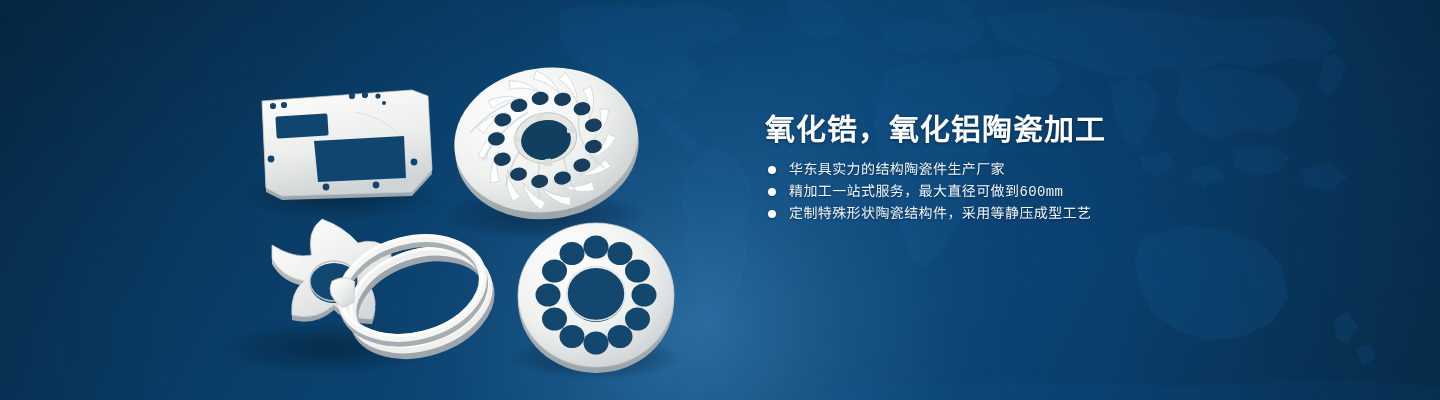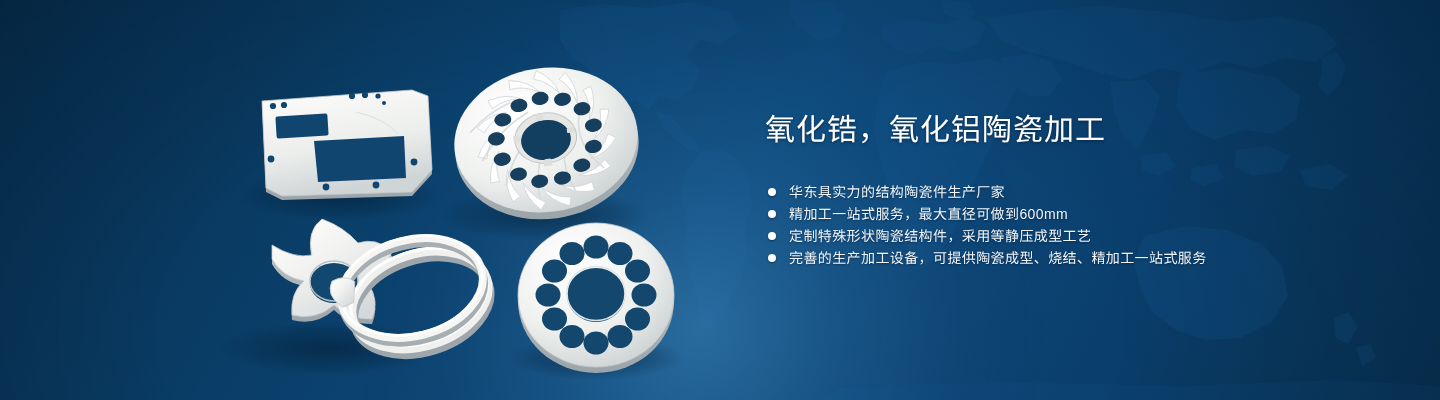--- a/index.html
+++ b/index.html
@@ -70,30 +70,31 @@
   .copy {
     position: absolute;
     left: 765px;
     top: 110px;
     width: 620px;
   }
   .headline {
     margin: 0;
     font-size: 30px;
     line-height: 40px;
-    font-weight: 400;
+    font-weight: 700;
     letter-spacing: 1px;
     color: #ffffff;
     text-shadow: 0 1px 3px rgba(0,20,40,0.55);
     white-space: nowrap;
   }
   .bullets {
     list-style: none;
-    margin: 34px 0 0 3px;
+    margin: 12px 0 0 3px;
     padding: 0;
+    font-family: Liberation Mono, monospace;
   }
   .bullet {
     display: flex;
     align-items: center;
     margin-bottom: 6px;
     height: 16px;
   }
   .bullet-dot {
     flex: 0 0 auto;
     width: 8px;
@@ -355,20 +356,16 @@
         <span class="bullet-text">华东具实力的结构陶瓷件生产厂家</span>
       </li>
       <li class="bullet">
         <span class="bullet-dot"></span>
         <span class="bullet-text">精加工一站式服务，最大直径可做到600mm</span>
       </li>
       <li class="bullet">
         <span class="bullet-dot"></span>
         <span class="bullet-text">定制特殊形状陶瓷结构件，采用等静压成型工艺</span>
       </li>
-      <li class="bullet">
-        <span class="bullet-dot"></span>
-        <span class="bullet-text">完善的生产加工设备，可提供陶瓷成型、烧结、精加工一站式服务</span>
-      </li>
     </ul>
   </div>
 
 </div>
 
 </body></html>

